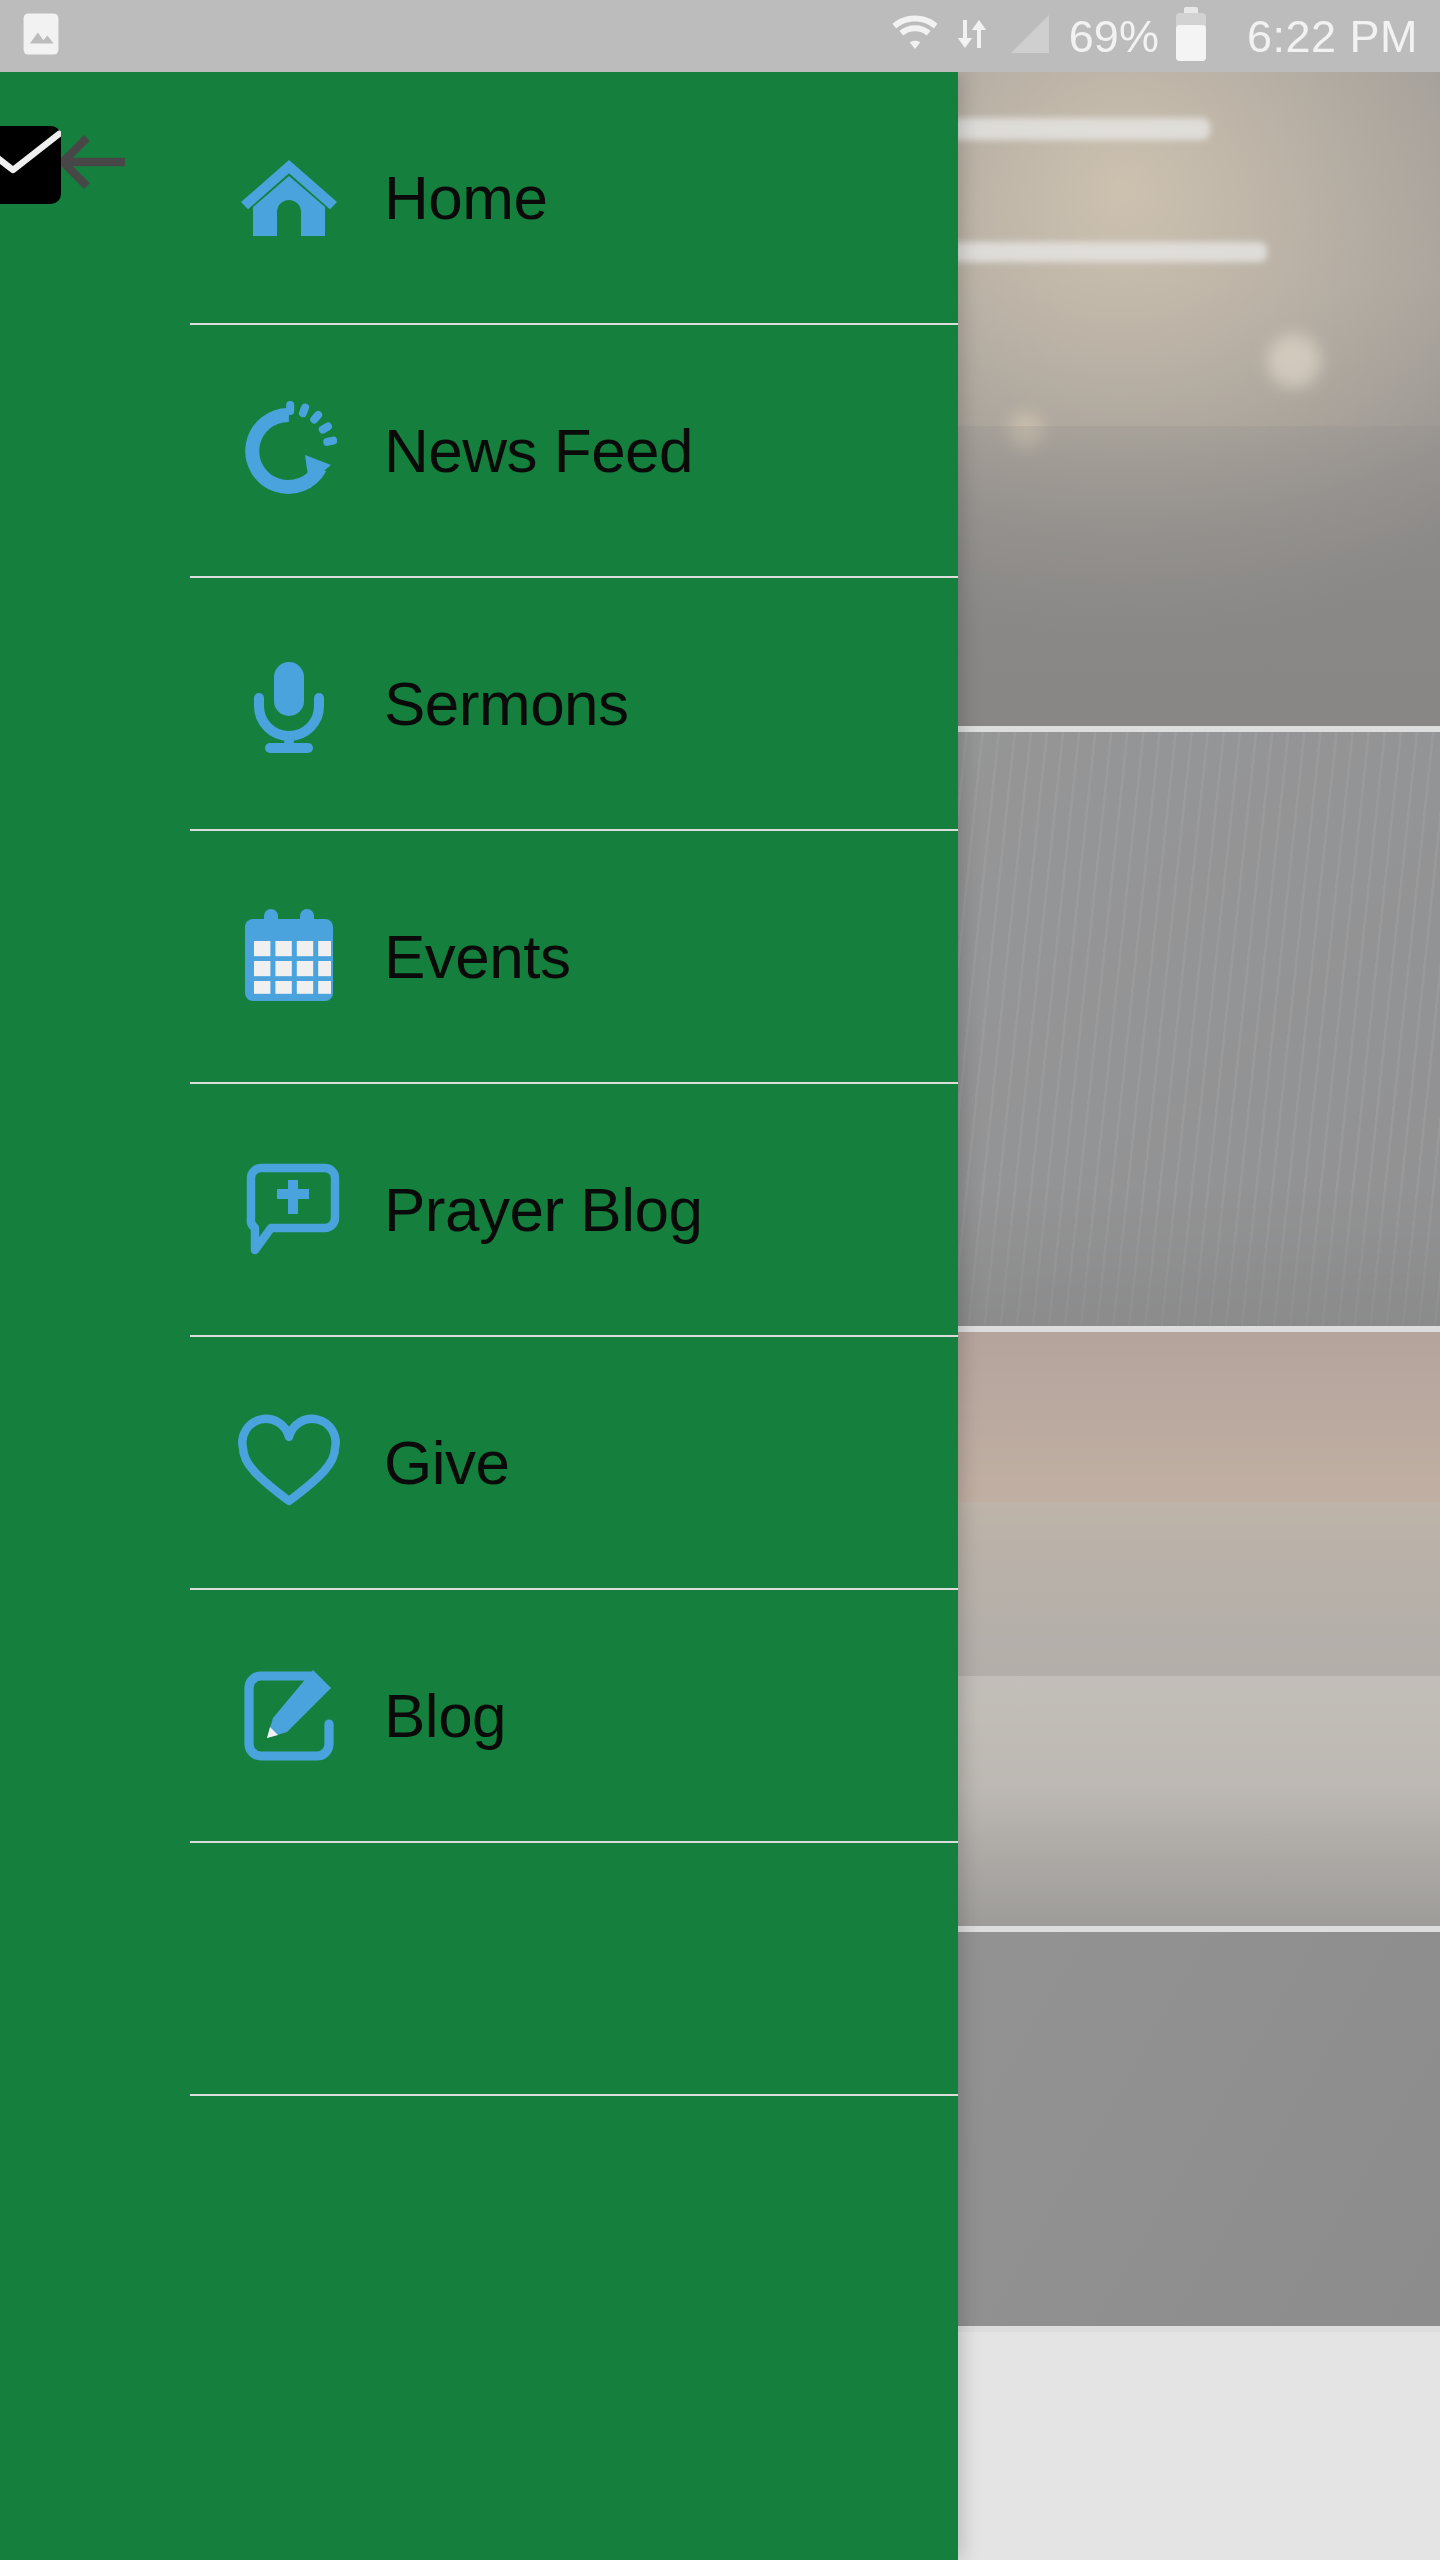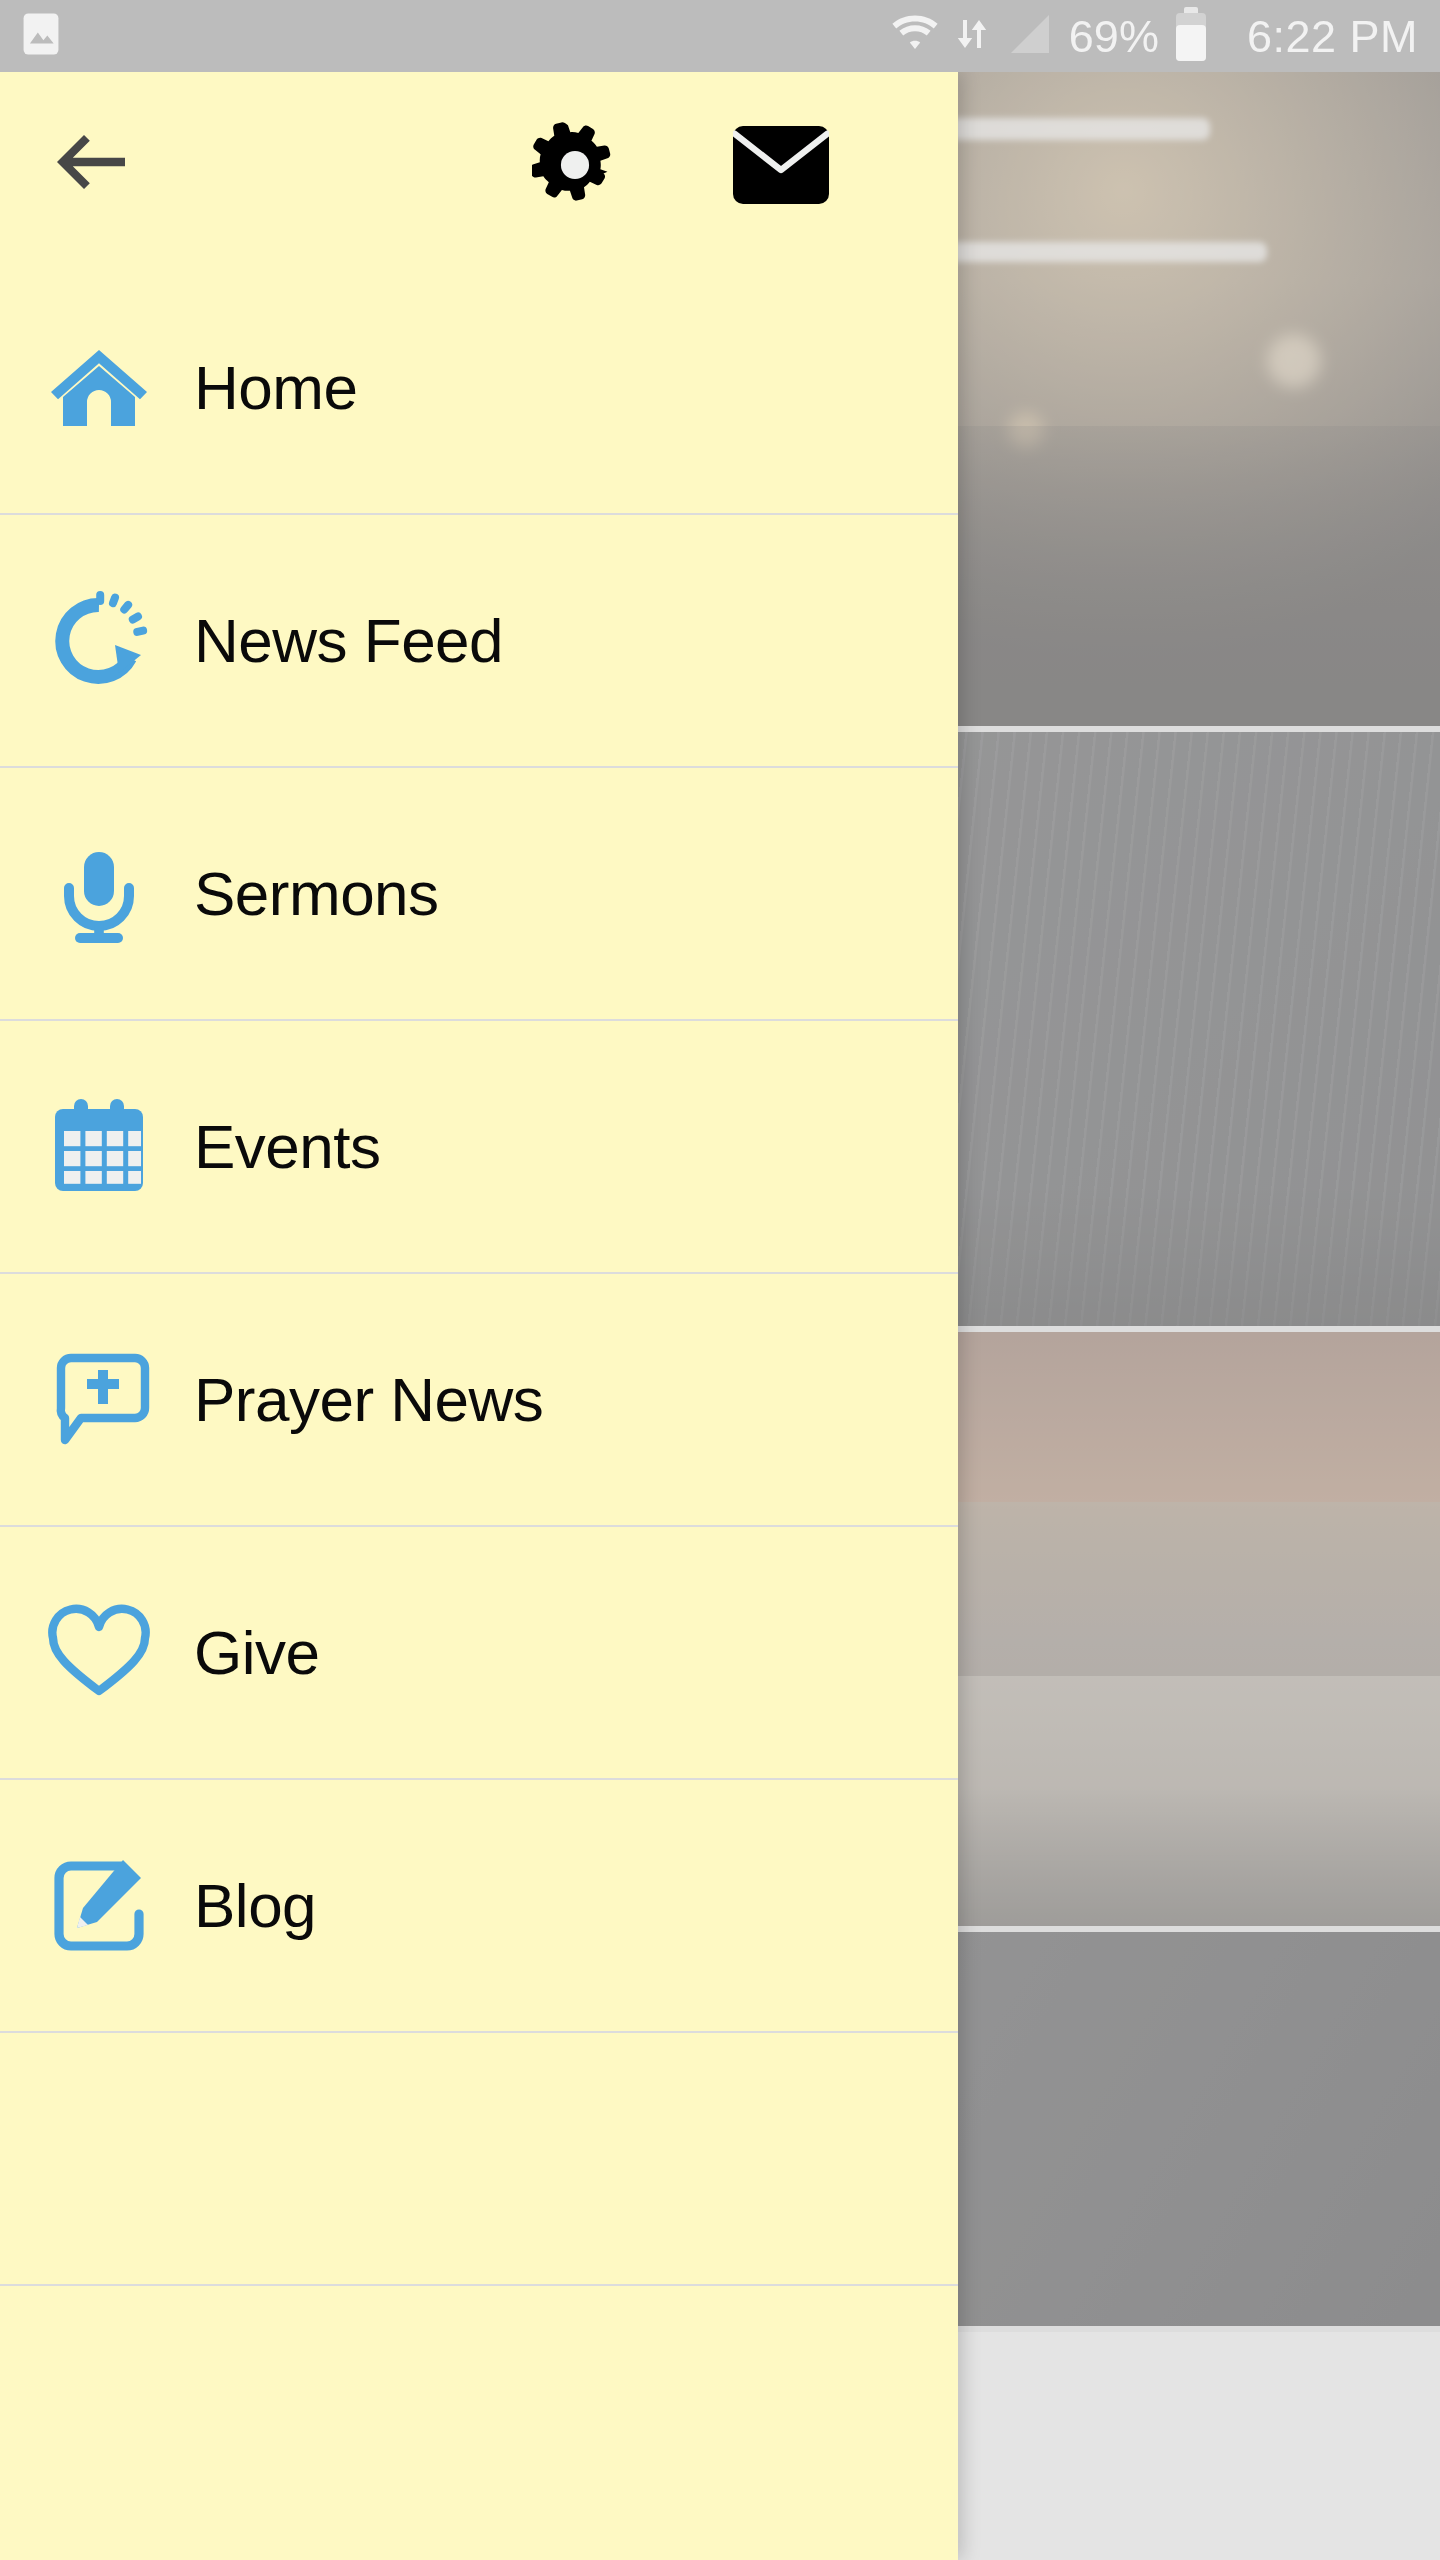--- a/index.html
+++ b/index.html
@@ -102,23 +102,23 @@
 
   
   .scrim{
     position:absolute; top:72px; left:0; width:1440px; height:2488px;
     background:rgba(238,238,238,.55); z-index:10;
   }
 
   
   .drawer{
     position:absolute; top:72px; left:0; width:958px; height:2488px;
-    background:#fef9c3; z-index:20;
+    background:#15803d; z-index:20;
     box-shadow:4px 0 18px rgba(0,0,0,.18);
-    display:flex; flex-direction:column;
+    display:flex; flex-direction:row;
   }
   .toolbar{
     height:190px; flex:0 0 190px; display:flex; align-items:center;
     padding:0 44px; position:relative;
   }
   .back-btn{ width:92px; height:92px; display:flex; align-items:center; justify-content:center; }
   .toolbar-actions{
     position:absolute; right:0; top:0; height:190px;
     display:flex; align-items:center; gap:0;
     width:560px; justify-content:flex-end;
@@ -340,21 +340,21 @@
     </div>
 
     <div class="menu-item">
       <div class="menu-icon">
         <svg width="104" height="104" viewBox="0 0 52 52">
           <path d="M7 10 A5 5 0 0 1 12 5 L44 5 A5 5 0 0 1 49 10 L49 30 A5 5 0 0 1 44 35 L17 35 L9 46 L9 35 A5 5 0 0 1 7 30 Z" stroke="#4ba3dd" stroke-width="4.2" fill="none" stroke-linejoin="round"></path>
           <rect x="25.5" y="11" width="5" height="17" fill="#4ba3dd"></rect>
           <rect x="20" y="15.5" width="16" height="5" fill="#4ba3dd"></rect>
         </svg>
       </div>
-      <div class="menu-label">Prayer News</div>
+      <div class="menu-label">Prayer Blog</div>
     </div>
 
     <div class="menu-item">
       <div class="menu-icon">
         <svg width="104" height="104" viewBox="0 0 52 52">
           <path d="M26 45 C10 33 3 26 3 18.5 A11.5 11.5 0 0 1 26 13 A11.5 11.5 0 0 1 49 18.5 C49 26 42 33 26 45 Z" stroke="#4ba3dd" stroke-width="4.2" fill="none" stroke-linejoin="round"></path>
         </svg>
       </div>
       <div class="menu-label">Give</div>
     </div>

